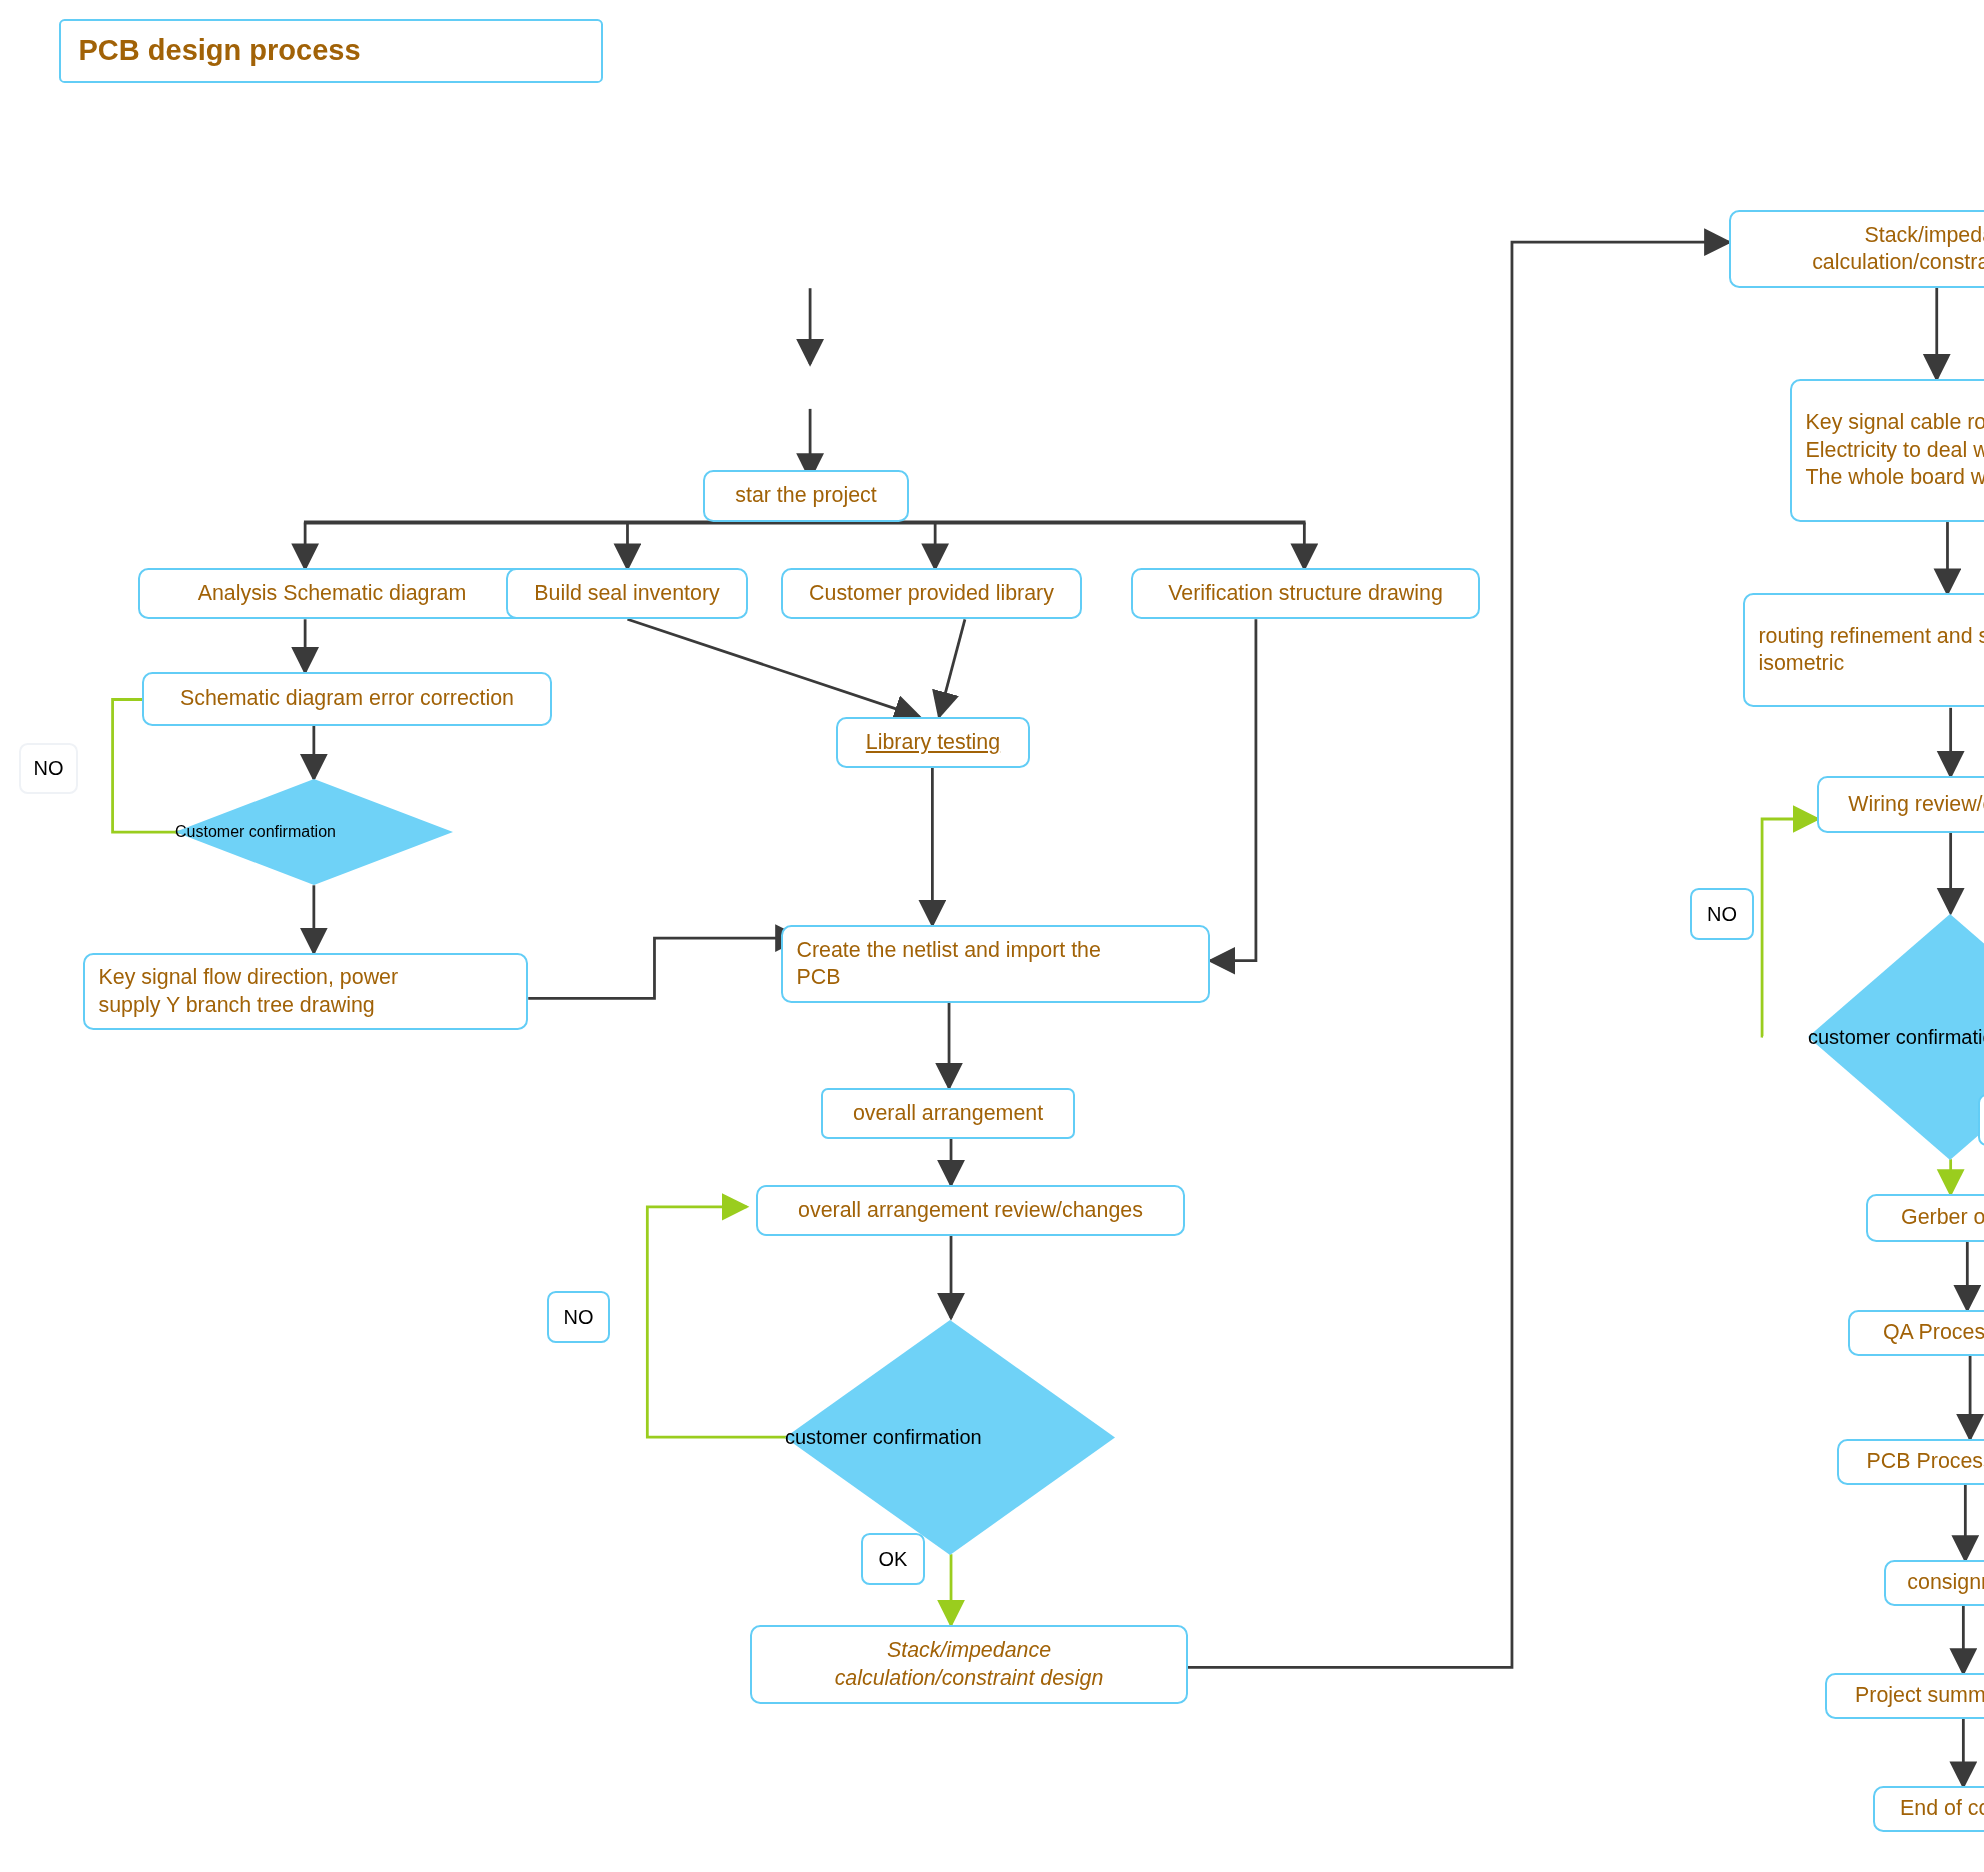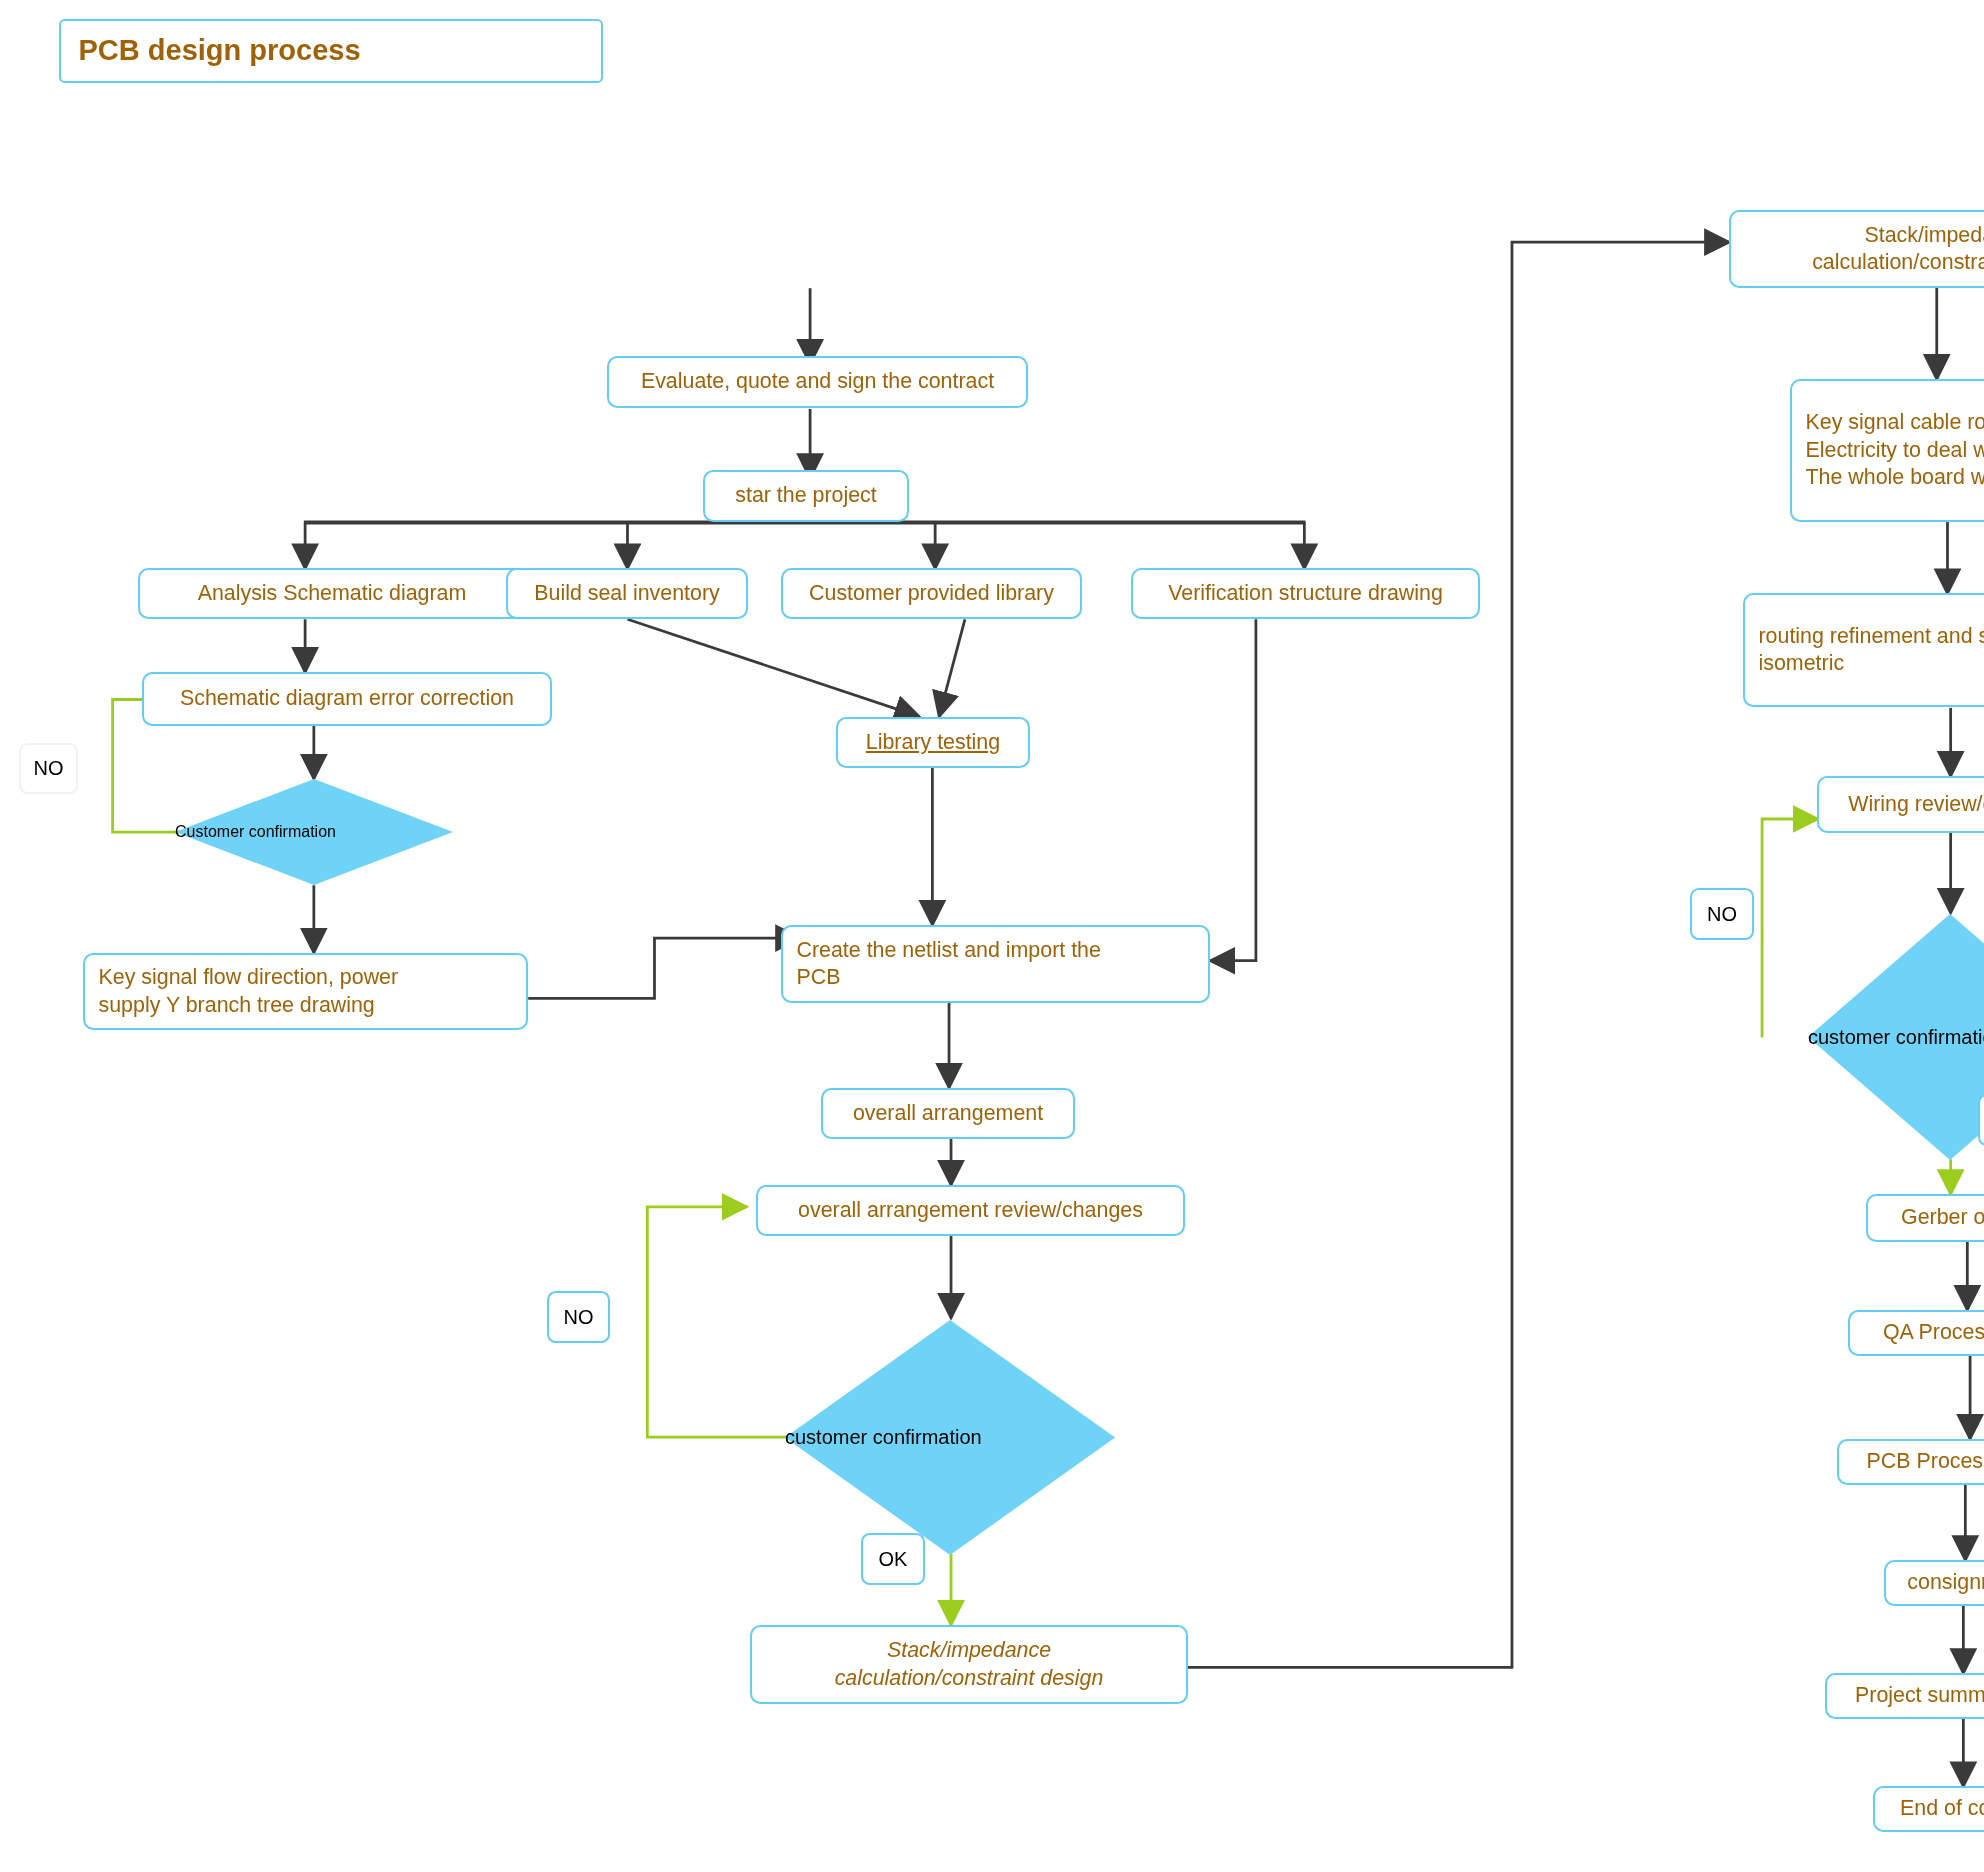--- a/index.html
+++ b/index.html
@@ -171,21 +171,20 @@
       <path d="M4440,2610 L4438,2610 L4438,2063 L4578,2063" marker-end="url(#ah-green)"></path>
       <path d="M4438,2610 L4440,2610"></path>
 
       <path d="M4913,2920 L4913,3008" marker-end="url(#ah-green)"></path>
     </g>
   </svg>
 
   <div class="node title" style="left:59px; top:19px; width:544px; height:64px;">PCB design process</div>
 
 
-  <div class="node" style="left:607px; top:356px; width:421px; height:52px;">Evaluate, quote and sign the contract</div>
 
   <div class="node" style="left:703px; top:470px; width:206px; height:52px;">star the project</div>
 
   <div class="node" style="left:138px; top:568px; width:388px; height:51px;">Analysis Schematic diagram</div>
 
   <div class="node" style="left:506px; top:568px; width:242px; height:51px;">Build seal inventory</div>
 
   <div class="node" style="left:781px; top:568px; width:301px; height:51px;">Customer provided library</div>
 
   <div class="node" style="left:1131px; top:568px; width:349px; height:51px;">Verification structure drawing</div>
@@ -200,21 +199,21 @@
   </div>
 
   <div class="node left-align" style="left:83px; top:953px; width:445px; height:77px;">Key signal flow direction, power
 supply Y branch tree drawing</div>
 
   <div class="node" style="left:836px; top:717px; width:194px; height:51px;text-decoration:underline;">Library testing</div>
 
   <div class="node left-align" style="left:781px; top:925px; width:429px; height:78px;">Create the netlist and import the
 PCB</div>
 
-  <div class="node" style="left:821px; top:1088px; width:254px; height:51px;">overall arrangement</div>
+  <div class="node" style="left:821px; top:1088px; width:254px; height:51px;border-radius:7px;">overall arrangement</div>
 
   <div class="node" style="left:756px; top:1185px; width:429px; height:51px;">overall arrangement review/changes</div>
 
   <div class="tag" style="left:547px; top:1291px; width:63px; height:52px;">NO</div>
 
   <div class="diamond" style="left:785px; top:1320px; width:330px; height:235px;">
     <div class="dshape"></div>
     <div class="dlabel">customer confirmation</div>
   </div>
 

